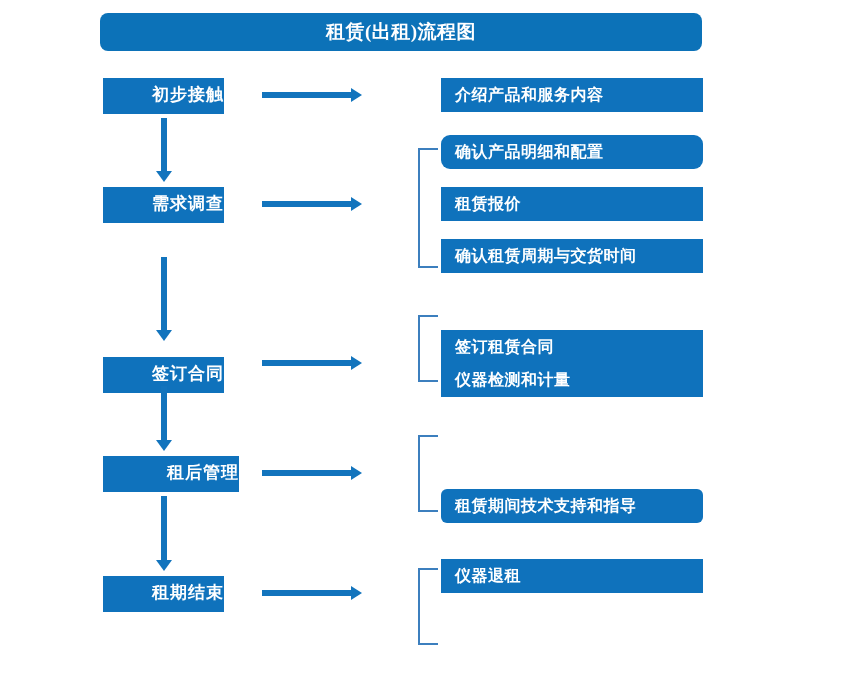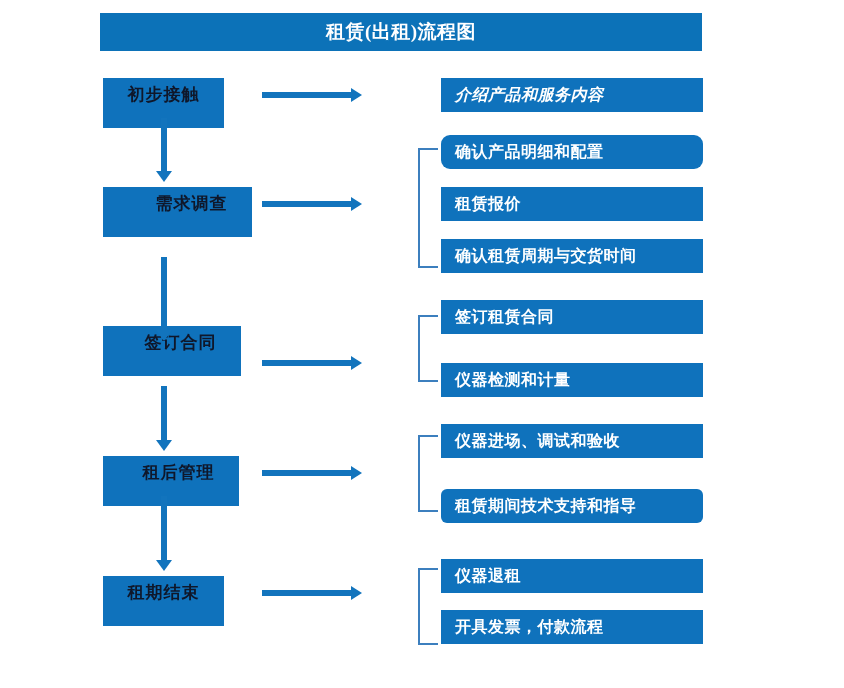--- a/index.html
+++ b/index.html
@@ -29,34 +29,35 @@
     width: 602px;
     height: 38px;
     background: #0C72B8;
     color: #ffffff;
     font-size: 19px;
     font-weight: bold;
     line-height: 38px;
     text-align: center;
     letter-spacing: 0.5px;
     white-space: nowrap;
+    border-radius: 8px;
   }
 
   
   .stage-box {
     position: absolute;
     left: 103px;
     width: 121px;
-    height: 50px;
+    height: 36px;
     background: #0F72BC;
-    color: #0f172a;
+    color: #ffffff;
     font-size: 17px;
     font-weight: bold;
     line-height: 34px;
-    text-align: center;
+    text-align: right;
     white-space: nowrap;
     letter-spacing: 1px;
   }
 
   
   .detail-box {
     position: absolute;
     left: 441px;
     width: 262px;
     height: 34px;
@@ -134,23 +135,23 @@
 </style>
 </head>
 <body>
 
 <div id="canvas">
 
   <div class="title-bar">租赁(出租)流程图</div>
 
   <div class="stage-box" style="top:78px;">初步接触</div>
 
-  <div class="stage-box" style="top:187px;padding-left:28px;">需求调查</div>
-
-  <div class="stage-box" style="top:326px;padding-left:17px;">签订合同</div>
+  <div class="stage-box" style="top:187px;">需求调查</div>
+
+  <div class="stage-box" style="top:357px;">签订合同</div>
 
   <div class="stage-box" style="top:456px;padding-left:15px;">租后管理</div>
 
   <div class="stage-box" style="top:576px;">租期结束</div>
 
   <div class="v-arrow" style="top:118px; height:64px;">
     <div class="shaft" style="height:53px;"></div>
     <div class="head" style="top:53px;"></div>
   </div>
 
@@ -195,33 +196,31 @@
   </div>
 
   <div class="bracket" style="top:148px; height:120px;"></div>
 
   <div class="bracket" style="top:315px; height:67px;"></div>
 
   <div class="bracket" style="top:435px; height:77px;"></div>
 
   <div class="bracket" style="top:568px; height:77px;"></div>
 
-  <div class="detail-box" style="top:78px;font-style:italic;">介绍产品和服务内容</div>
+  <div class="detail-box" style="top:78px;">介绍产品和服务内容</div>
 
   <div class="detail-box" style="top:135px;border-radius:9px;">确认产品明细和配置</div>
 
   <div class="detail-box" style="top:187px;">租赁报价</div>
 
   <div class="detail-box" style="top:239px;">确认租赁周期与交货时间</div>
 
-  <div class="detail-box" style="top:300px;">签订租赁合同</div>
+  <div class="detail-box" style="top:330px;">签订租赁合同</div>
 
   <div class="detail-box" style="top:363px;">仪器检测和计量</div>
 
-  <div class="detail-box" style="top:424px;">仪器进场、调试和验收</div>
 
   <div class="detail-box" style="top:489px;border-radius:6px;">租赁期间技术支持和指导</div>
 
   <div class="detail-box" style="top:559px;">仪器退租</div>
 
-  <div class="detail-box" style="top:610px;">开具发票，付款流程</div>
 
 </div>
 
 </body></html>

